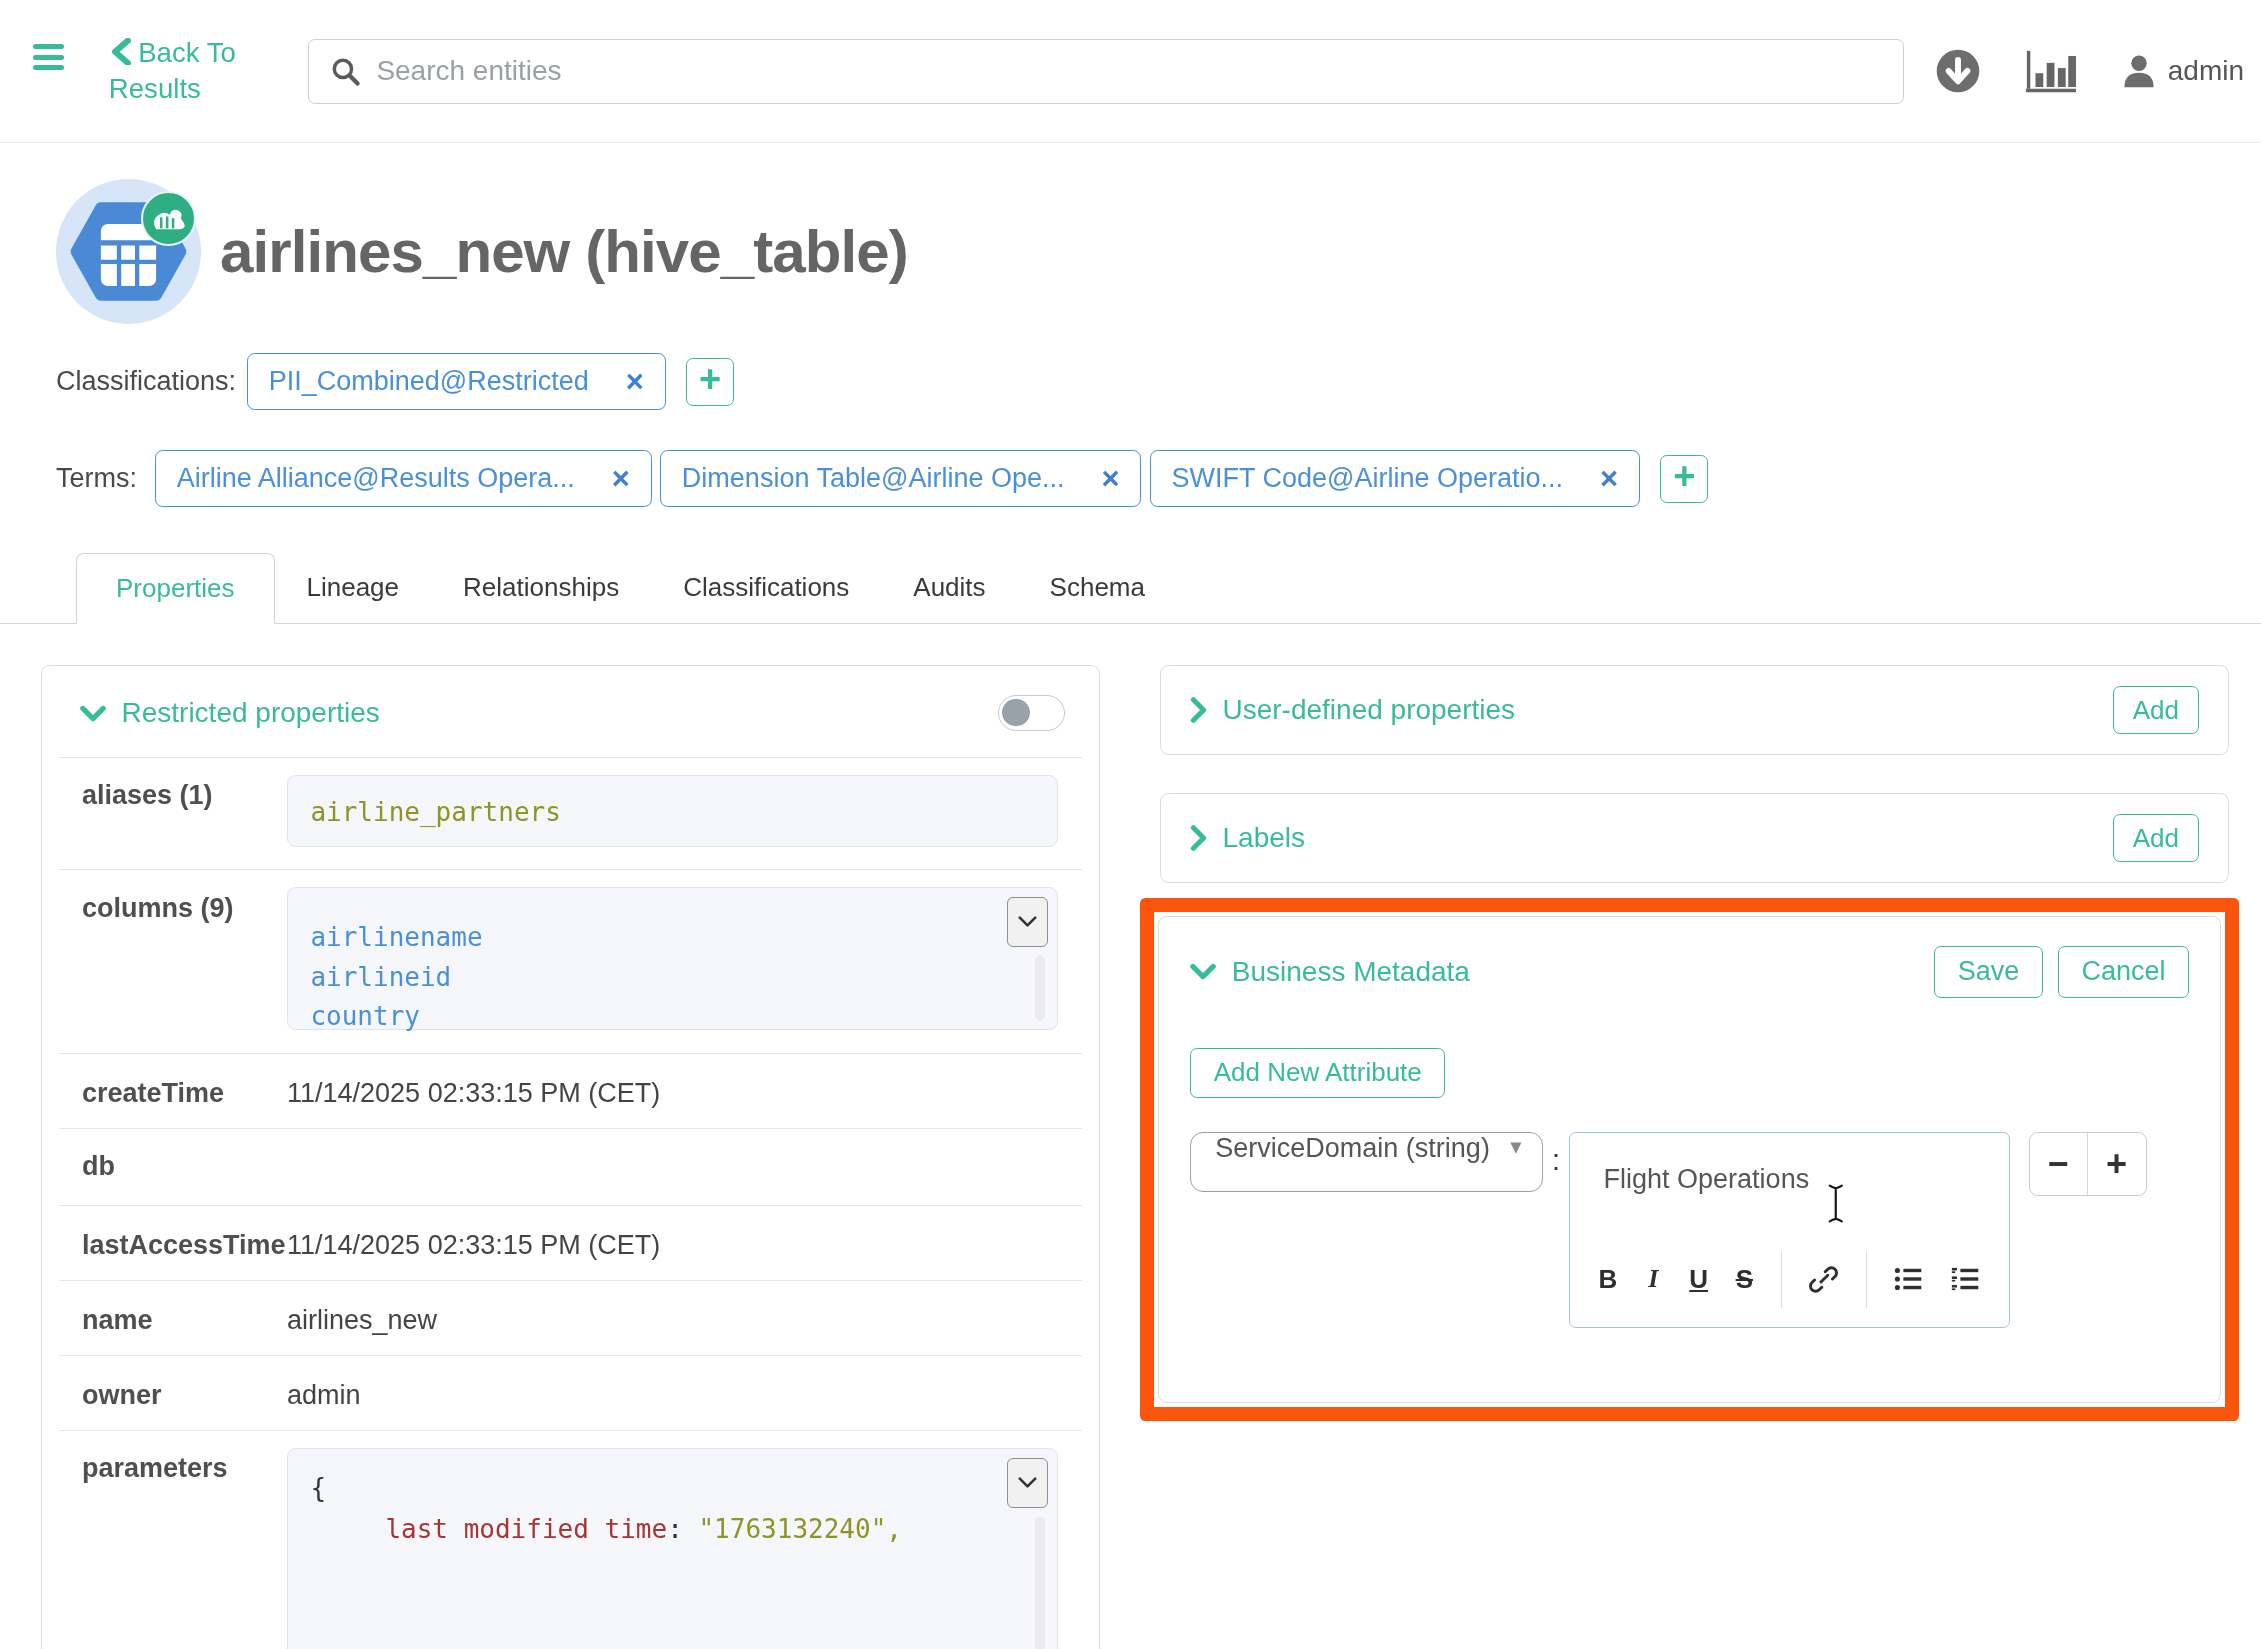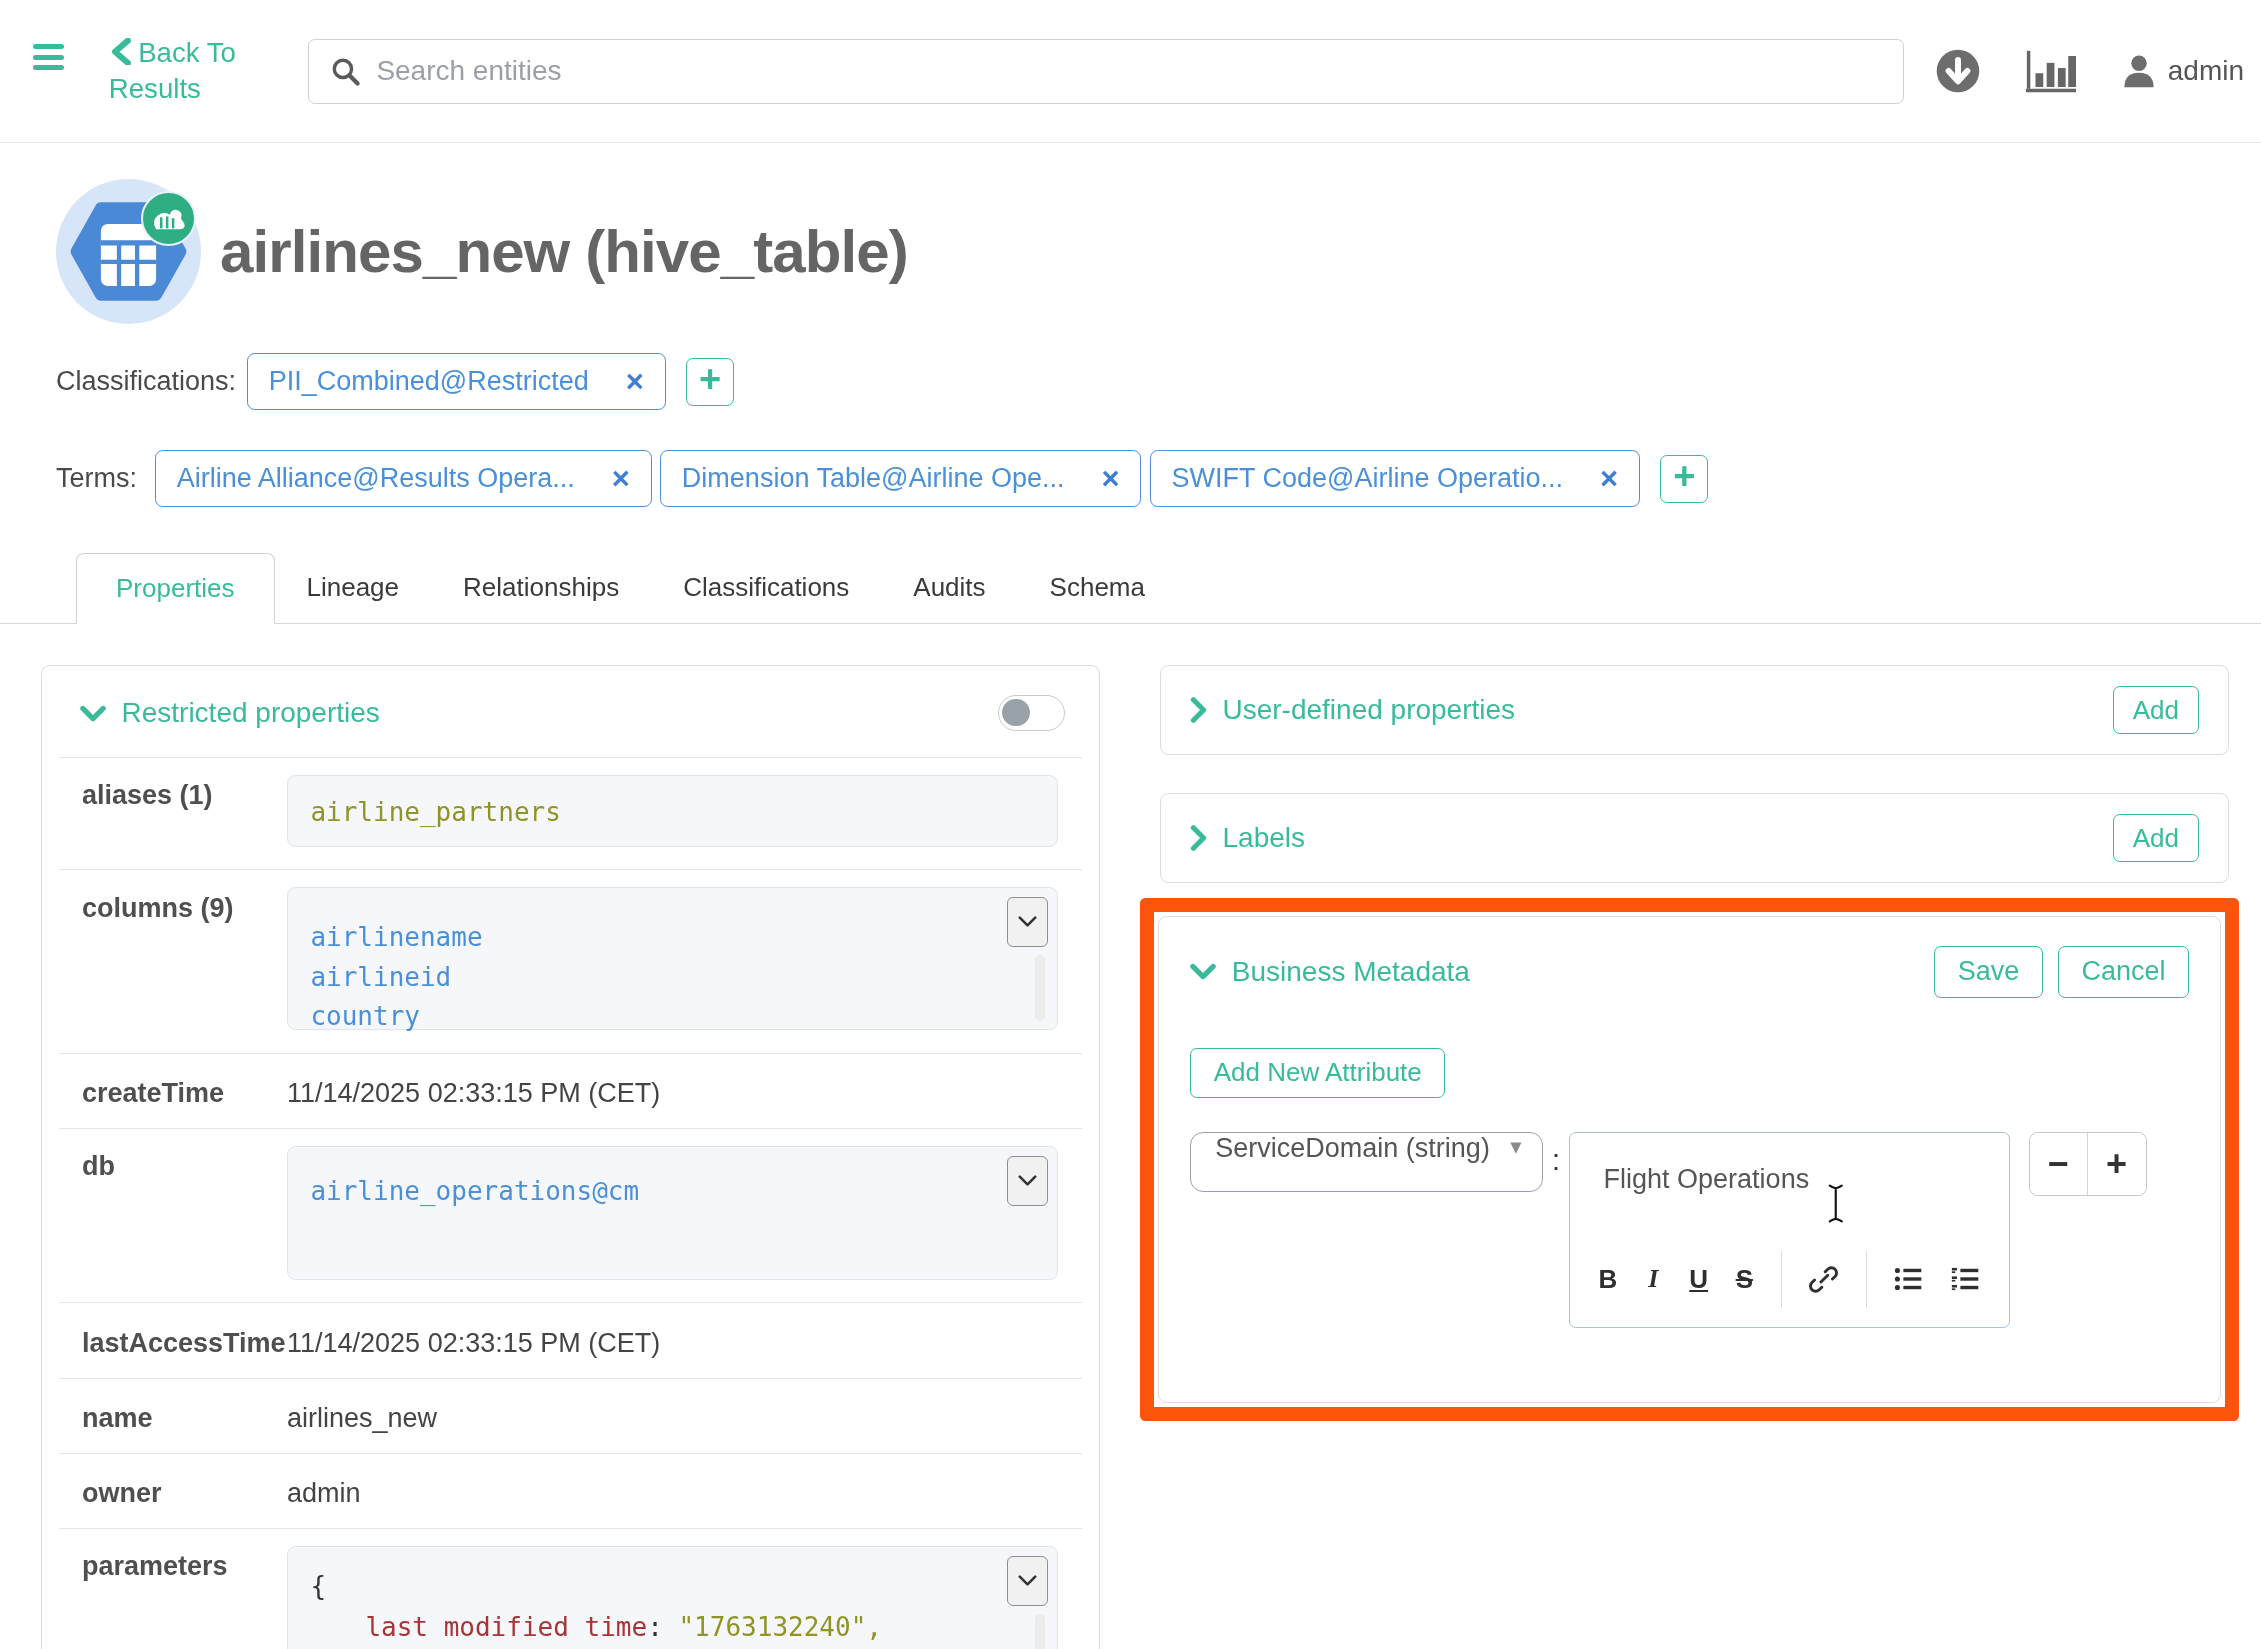--- a/index.html
+++ b/index.html
@@ -58,21 +58,21 @@
   .prop-value-text{font-size:27px;color:#444;padding-top:5.2px;}
   .valuebox{flex:1;background:var(--box-bg);border:0.9px solid var(--box-border);border-radius:8.6px;position:relative;font-family:"DejaVu Sans Mono",monospace;font-size:26px;}
   .valuebox .expand-btn{position:absolute;top:8.6px;right:8.6px;width:41px;height:50px;background:#f1f1f1;border:0.9px solid #8f8f8f;border-radius:6px;display:flex;align-items:center;justify-content:center;cursor:pointer;}
   .valuebox .scroll-track{position:absolute;right:12px;top:67px;bottom:8.6px;width:10.3px;background:#ececec;border-radius:5.2px;}
   .box-aliases{height:72px;padding:20.7px 22.4px;color:var(--olive);}
   .box-columns{height:143px;padding:34px 22.4px 0 22.4px;}
   .box-columns .col-link{color:var(--blue);margin-bottom:9.5px;cursor:pointer;}
   .box-db{height:134px;padding:29px 22.4px;}
   .box-db .col-link{color:var(--blue);cursor:pointer;}
   .box-params{height:258px;padding:19px 22.4px;color:#333;line-height:41px;}
-  .box-params .k{color:var(--red);}
+  .box-params .k{color:var(--red);margin-left:20px;}
   .box-params .v{color:var(--olive);}
   .box-params .ind{padding-left:55px;}
   
   .right-col{width:1069px;flex:0 0 auto;}
   .mini-card{height:90px;display:flex;align-items:center;padding:0 29px;}
   .mini-card + .mini-card{margin-top:38px;}
   .btn{border:1.7px solid var(--teal);border-radius:6.9px;background:#fff;color:var(--teal);display:inline-flex;align-items:center;justify-content:center;cursor:pointer;font-family:"Liberation Sans",sans-serif;}
   .add-btn{margin-left:auto;height:48px;padding:0 19px;font-size:26px;}
   .highlight-wrap{border:14.6px solid var(--orange);border-radius:5.2px;padding:4.3px;margin:14.6px -10.3px 0 -20px;}
   .bm-card{border:0.9px solid var(--card-border);border-radius:8.6px;padding:29px 31px 0 31px;height:487px;position:relative;}
@@ -249,28 +249,20 @@
     <div class="divider"></div>
 
     <div class="prop-row textrow">
       <div class="prop-label">createTime</div>
       <div class="prop-value-text">11/14/2025 02:33:15 PM (CET)</div>
     </div>
     <div class="divider"></div>
 
     <div class="prop-row">
       <div class="prop-label">db</div>
-      <div class="valuebox box-db">
-        <span class="col-link">airline_operations@cm</span>
-        <div class="expand-btn">
-          <svg width="19" height="12" viewBox="0 0 22 14">
-              <path d="M2 2 L11 11 L20 2" fill="none" stroke="#333" stroke-width="3" stroke-linecap="round" stroke-linejoin="round"></path>
-            </svg>
-        </div>
-      </div>
     </div>
     <div class="divider"></div>
 
     <div class="prop-row textrow">
       <div class="prop-label">lastAccessTime</div>
       <div class="prop-value-text">11/14/2025 02:33:15 PM (CET)</div>
     </div>
     <div class="divider"></div>
 
     <div class="prop-row textrow">

